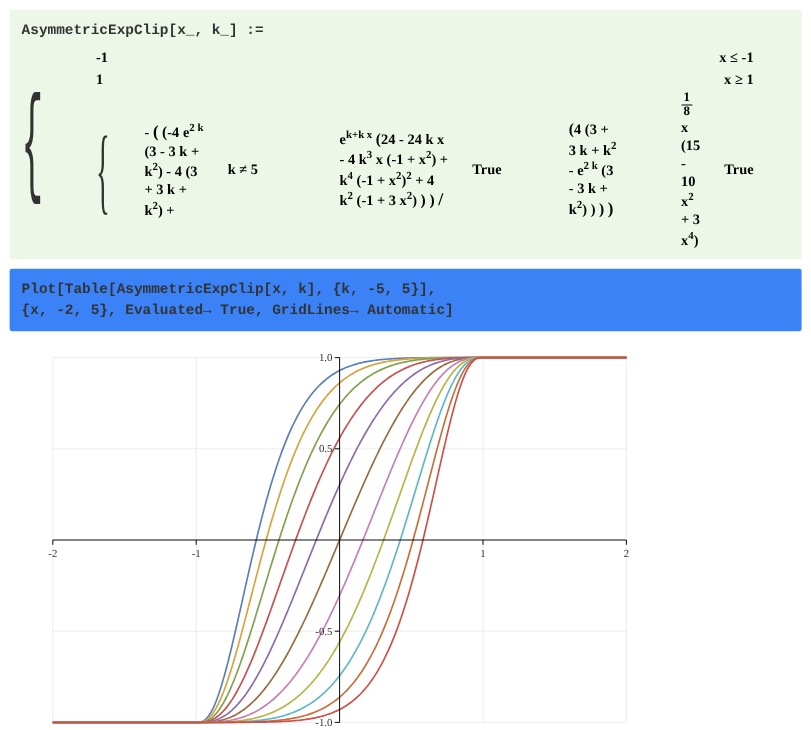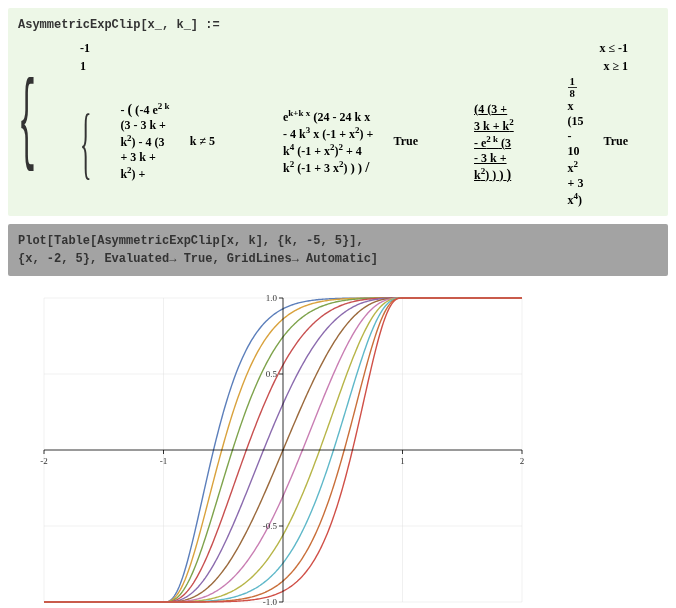--- a/index.html
+++ b/index.html
@@ -12,21 +12,21 @@
   }
   .cell {
     margin-bottom: 8px;
   }
   .cell.green {
     background: #edf7e7;
     padding: 8px 10px;
     border-radius: 2px;
   }
   .cell.gray {
-    background: #a3a3a3;
+    background: #3b82f6;
     padding: 8px 10px;
     border-radius: 2px;
   }
   .code-line {
     font-weight: bold;
     color: #333;
     line-height: 1.5;
   }
   .piecewise {
     display: flex;
@@ -73,21 +73,21 @@
   .frac {
     display: inline-block;
     vertical-align: middle;
     text-align: center;
     font-size: 0.9em;
     line-height: 1;
   }
   .frac .n { display:block; border-bottom:1px solid #333; padding:0 2px; }
   .frac .d { display:block; padding:0 2px; }
   .ml1 { margin-left: 36px; }
-  .ml2 { margin-left: 24px; text-decoration: underline; }
+  .ml2 { margin-left: 24px; }
 
   
   .plot-wrap {
     padding: 6px 0 0 4px;
   }
   svg { display:block; }
   .grid line { stroke: #e0e0e0; stroke-width: 0.5; }
   .axis line { stroke: #000; stroke-width: 0.8; }
   .axis text { font-family: Georgia, serif; font-size: 9px; fill: #333; }
   .curve { fill: none; stroke-width: 1.4; }

